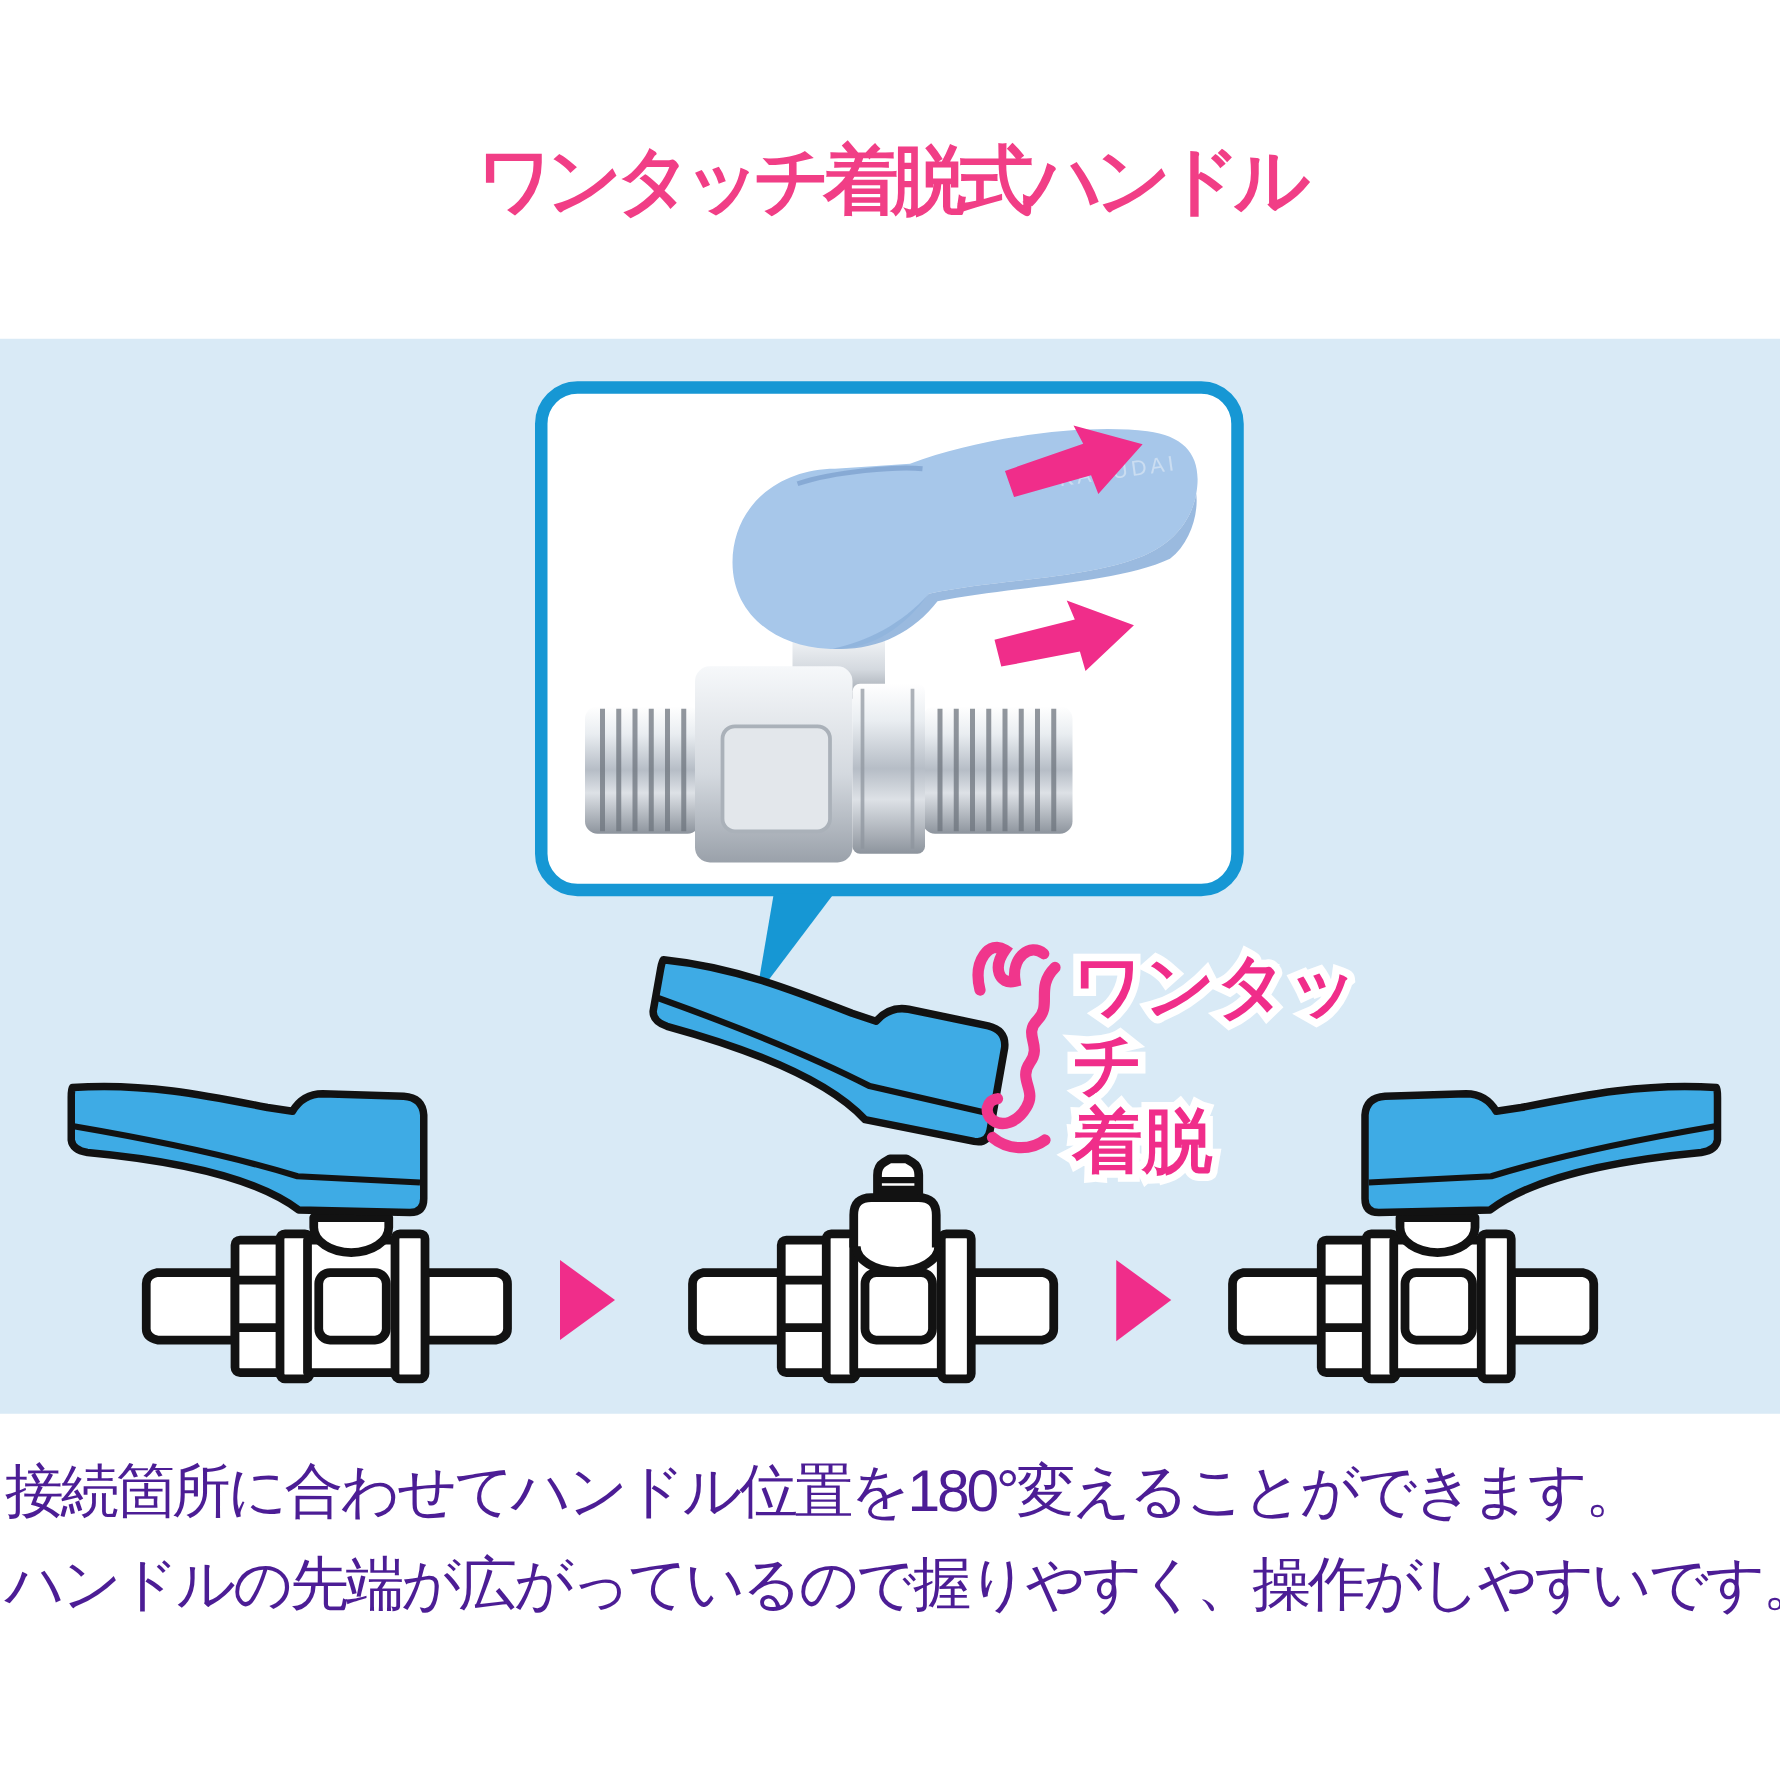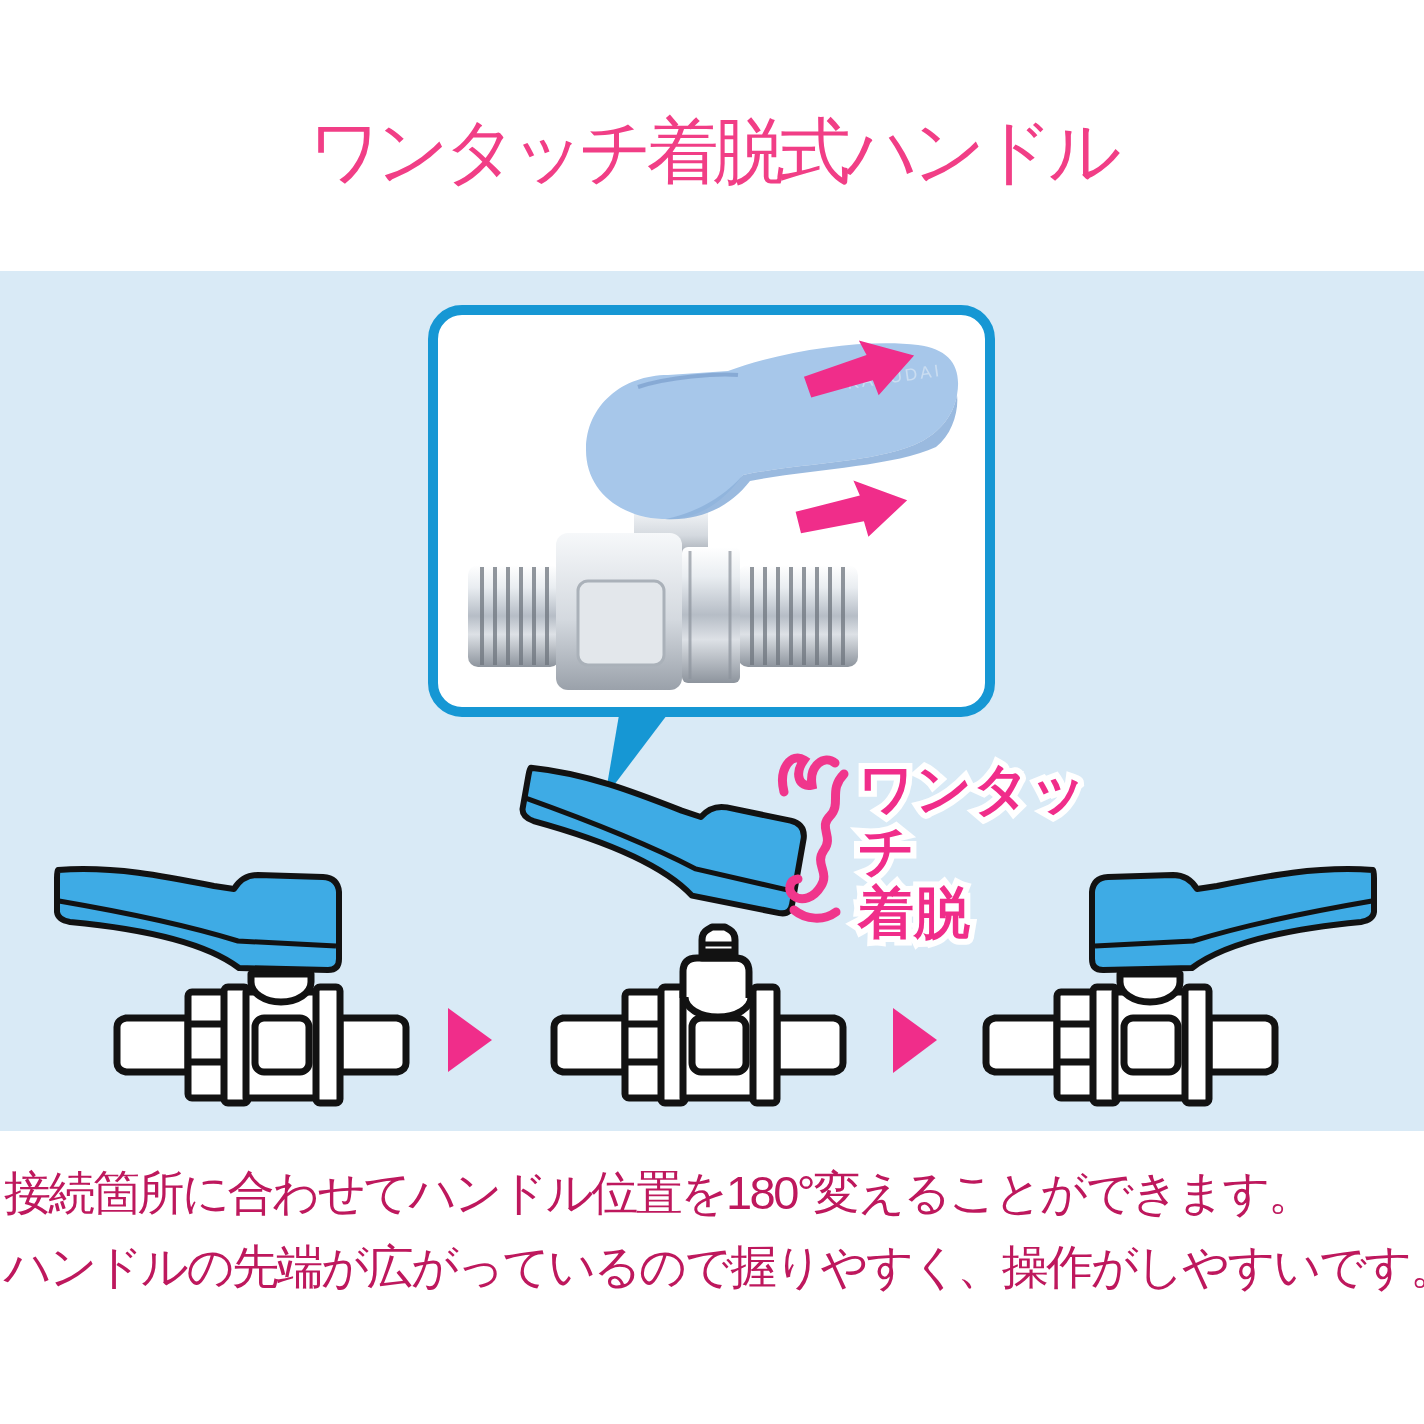--- a/index.html
+++ b/index.html
@@ -1,21 +1,21 @@
 <!DOCTYPE html>
 <html><head>
 <meta charset="utf-8">
 <style>
   html,body{margin:0;padding:0;background:#fff;}
   .page{position:relative;width:1424px;height:1424px;background:#fff;overflow:hidden;
         font-family:"Liberation Sans","DejaVu Sans",sans-serif;}
   .abs{position:absolute;}
   
   .title{left:0;top:112px;width:1424px;text-align:center;
-         font-size:72px;font-weight:400;letter-spacing:-6px;color:#F13E86;line-height:1.1;}
+         font-size:60px;font-weight:700;letter-spacing:-6px;color:#F13E86;line-height:1.1;}
   
   .band{left:0;top:271px;width:1424px;height:860px;background:#D9EAF6;}
   
   .photo-box{left:428px;top:305px;width:547px;height:392px;background:#ffffff;
              border:10px solid #1697D4;border-radius:34px;}
   .photo-box svg{display:block;border-radius:24px;}
   
   .callout{left:595px;top:715px;width:90px;height:95px;overflow:visible;}
   
   .free-handle{left:470px;top:751px;width:365px;height:195px;overflow:visible;}
@@ -29,21 +29,21 @@
   .burst-line .fg{position:relative;color:#F02D8A;}
   
   .valve{overflow:visible;}
   .v1{left:34px;top:866px;}
   .v2{left:471px;top:866px;}
   .v3{left:903px;top:866px;}
   .step-arrow{overflow:visible;}
   .sa1{left:448px;top:1008px;}
   .sa2{left:893px;top:1008px;}
   
-  .caption{left:4px;top:1156px;width:1420px;color:#be185d;}
+  .caption{left:4px;top:1156px;width:1420px;color:#4c1d95;}
   .caption div{white-space:nowrap;font-size:47px;line-height:74px;letter-spacing:-2.5px;}
 </style>
 </head>
 <body>
 
 <div class="page">
 
   <svg width="0" height="0" style="position:absolute">
     <defs>
       <linearGradient id="chromeV" x1="0" y1="0" x2="0" y2="1">

